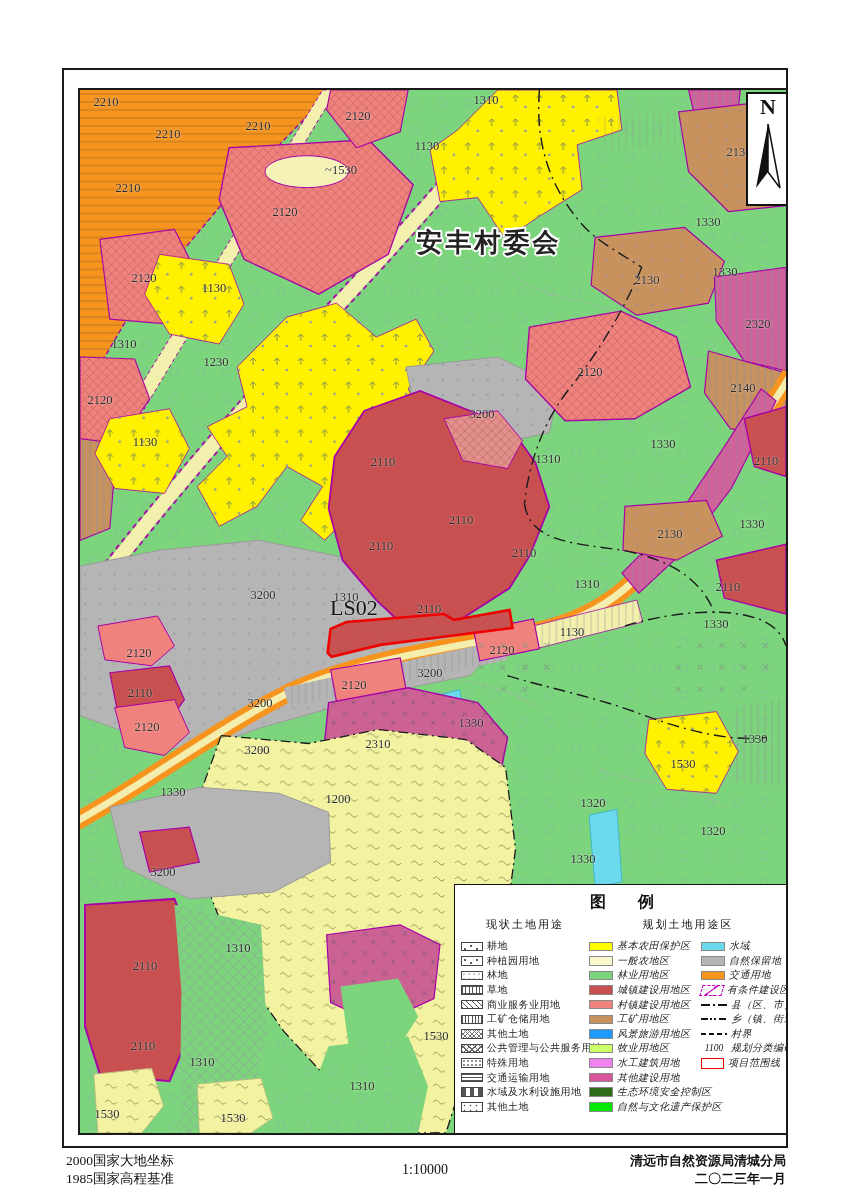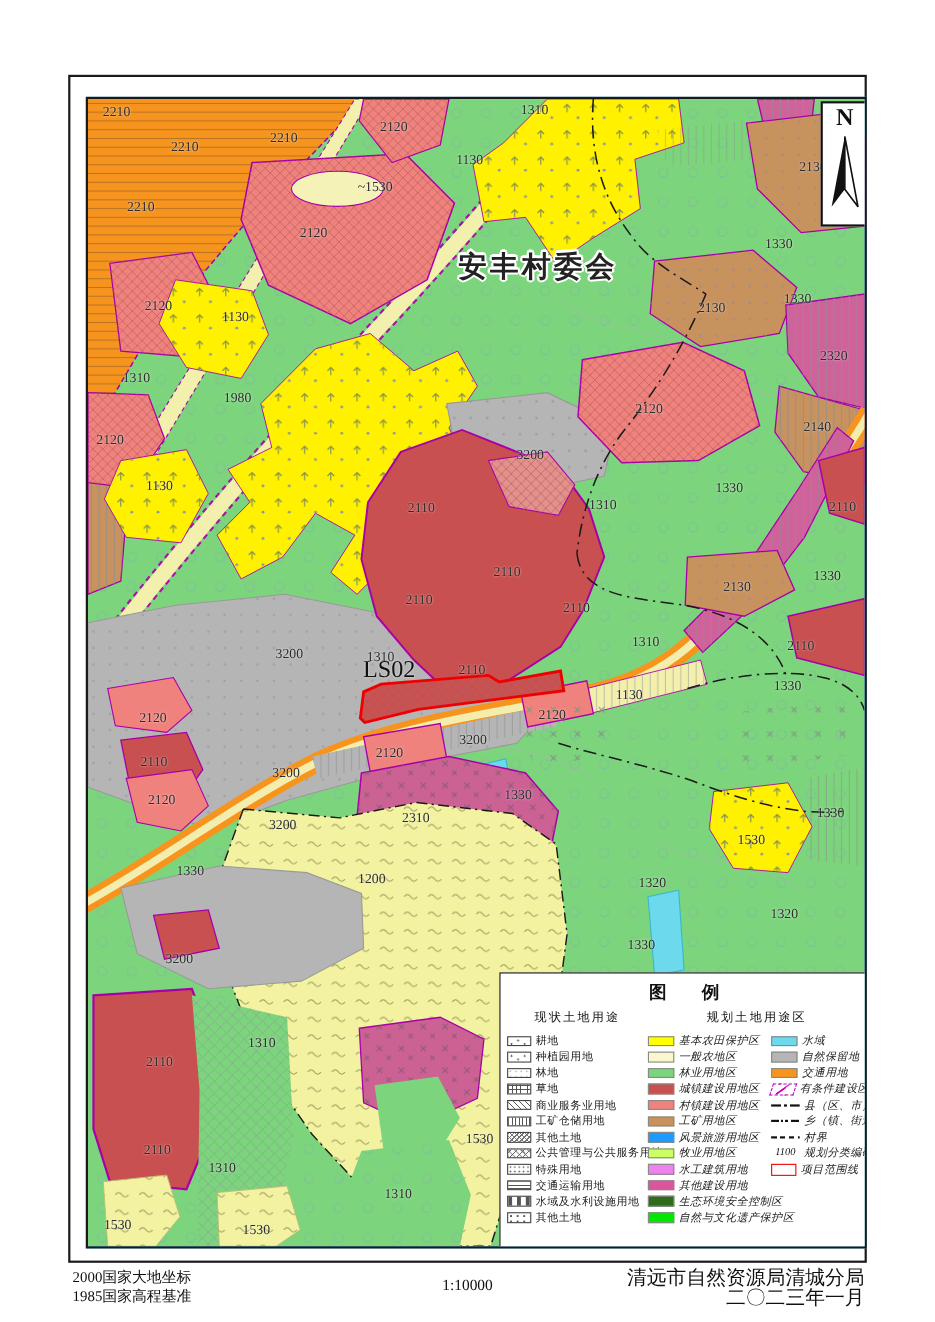--- a/index.html
+++ b/index.html
@@ -61,21 +61,21 @@
   .pat-vlines{background-image:repeating-linear-gradient(90deg,#555 0 .9px,transparent .9px 3.2px);}
   .pat-crosshatch{background-image:repeating-linear-gradient(45deg,#777 0 .7px,transparent .7px 3.2px),repeating-linear-gradient(-45deg,#777 0 .7px,transparent .7px 3.2px);}
   .pat-diamonds{background-image:repeating-linear-gradient(45deg,#666 0 .8px,transparent .8px 4.2px),repeating-linear-gradient(-45deg,#666 0 .8px,transparent .8px 4.2px);}
   .pat-dotgrid{background-image:radial-gradient(circle at 2px 2px,#666 .6px,transparent 1px);background-size:4px 4px;}
   .pat-hlines{background-image:repeating-linear-gradient(0deg,#555 0 .9px,transparent .9px 3.2px);}
   .pat-dashes{background-image:repeating-linear-gradient(90deg,#555 0 4px,transparent 4px 8px);background-size:8px 3.2px;}
   .pat-dots{background-image:radial-gradient(circle at 2.5px 2.5px,#555 .7px,transparent 1.1px);background-size:6px 5px;}
   
   .footer-left{position:absolute;left:66px;top:1152px;font-size:13.5px;line-height:18px;}
   .footer-scale{position:absolute;left:0;top:1162px;width:100%;text-align:center;font-size:14px;}
-  .footer-right{position:absolute;right:64px;top:1152px;font-size:18px;line-height:18px;text-align:right;}
+  .footer-right{position:absolute;right:64px;top:1152px;font-size:13px;line-height:18px;text-align:right;font-weight:bold;}
 </style>
 </head>
 <body>
 
 <div class="page">
 
   <div class="outer-frame"></div>
 
   <div class="map-area">
     <svg class="mapsvg" width="706" height="1043" viewBox="0 0 710 1047" preserveAspectRatio="none">
@@ -260,21 +260,21 @@
         <span class="map-label" style="left: 20px; top: 310px;">2120</span>
         <span class="map-label" style="left: 510px; top: 282px;">2120</span>
         <span class="map-label" style="left: 59px; top: 563px;">2120</span>
         <span class="map-label" style="left: 67px; top: 637px;">2120</span>
         <span class="map-label" style="left: 422px; top: 560px;">2120</span>
         <span class="map-label" style="left: 274px; top: 595px;">2120</span>
         <span class="map-label" style="left: 134px; top: 198px;">1130</span>
         <span class="map-label" style="left: 347px; top: 56px;">1130</span>
         <span class="map-label" style="left: 65px; top: 352px;">1130</span>
         <span class="map-label" style="left: 492px; top: 542px;">1130</span>
-        <span class="map-label" style="left: 136px; top: 272px;">1980</span>
+        <span class="map-label" style="left: 136px; top: 272px;">1230</span>
         <span class="map-label" style="left: 406px; top: 10px;">1310</span>
         <span class="map-label" style="left: 44px; top: 254px;">1310</span>
         <span class="map-label" style="left: 266px; top: 507px;">1310</span>
         <span class="map-label" style="left: 468px; top: 369px;">1310</span>
         <span class="map-label" style="left: 507px; top: 494px;">1310</span>
         <span class="map-label" style="left: 122px; top: 972px;">1310</span>
         <span class="map-label" style="left: 282px; top: 996px;">1310</span>
         <span class="map-label" style="left: 158px; top: 858px;">1310</span>
         <span class="map-label" style="left: 628px; top: 132px;">1330</span>
         <span class="map-label" style="left: 645px; top: 182px;">1330</span>

